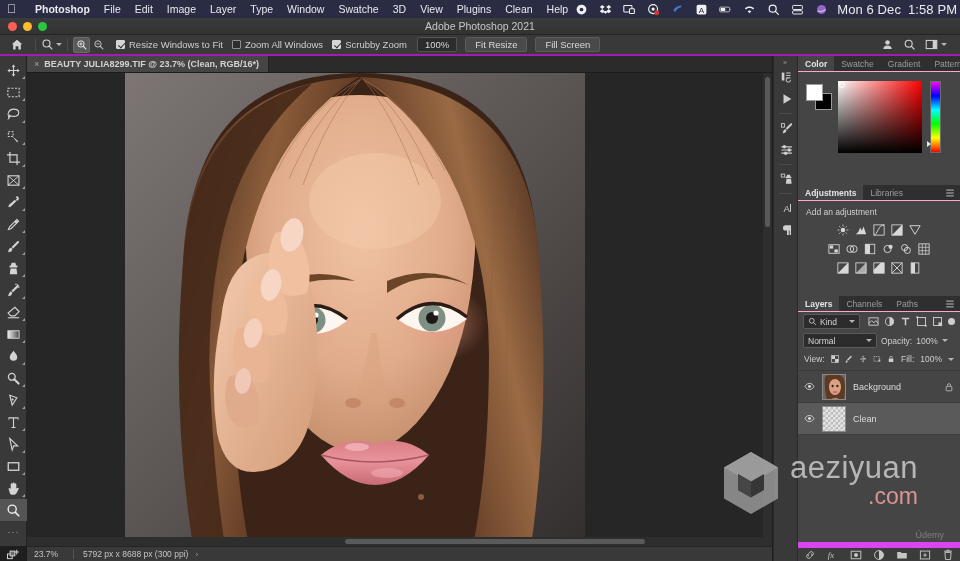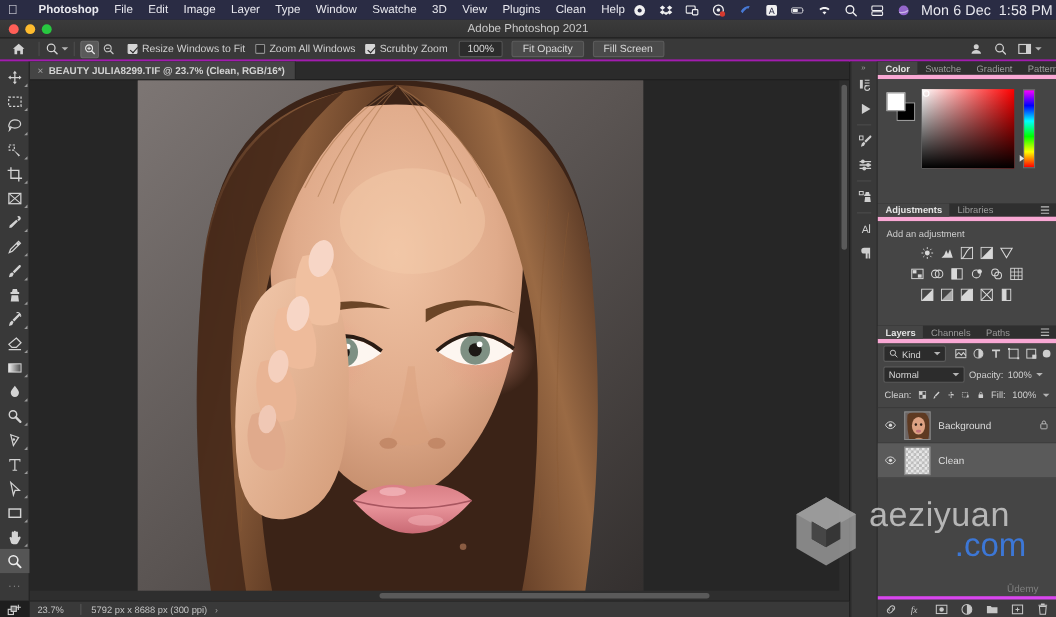--- a/index.html
+++ b/index.html
@@ -152,21 +152,21 @@
   }
   .rail .dbl { text-align: center; color: #9a9a9a; font-size: 7px; line-height: 6px; letter-spacing:1px; }
   .railbtn { width: 25px; height: 22px; display: flex; align-items: center; justify-content: center; }
   .railbtn svg { width: 14px; height: 14px; }
   .rsep { height: 1px; background: #4b4b4b; margin: 3px 5px; }
 
   
   .panels { position: absolute; top: 56px; left: 798px; width: 162px; height: 505px; background: #393939; }
   .ptabs {
     display: flex; align-items: stretch; height: 16px;
-    background: #2f2f2f; border-bottom: 4px solid #f9a8d4; position: relative;
+    background: #2f2f2f; border-bottom: 1px solid #f9a8d4; position: relative;
   }
   .ptab {
     padding: 0 7px; font-size: 8.5px; color: #9c9c9c; display: flex; align-items: center;
     white-space: nowrap;
   }
   .ptab.on { background: #454545; color: #e4e4e4; font-weight: bold; }
   .pmenu { margin-left: auto; padding: 0 5px; display: flex; align-items: center; }
   .pmenu svg { width: 10px; height: 10px; }
 
   
@@ -230,38 +230,38 @@
     background-image:
       linear-gradient(45deg,#b9b9b9 25%,transparent 25%,transparent 75%,#b9b9b9 75%),
       linear-gradient(45deg,#b9b9b9 25%,transparent 25%,transparent 75%,#b9b9b9 75%);
     background-size: 5px 5px; background-position: 0 0, 2.5px 2.5px; background-color: #e6e6e6;
   }
   .lname { font-size: 9px; color: #dcdcdc; }
   .lklock { margin-left: auto; }
   .lklock svg { width: 10px; height: 10px; }
   .lbottom {
     position: absolute; left: 0; bottom: 0; width: 162px; height: 20px;
-    background: #3c3c3c; border-top: 3px solid #d946ef;
+    background: #3c3c3c; border-top: 6px solid #d946ef;
     display: flex; align-items: center; justify-content: center; gap: 11px;
   }
   .lbottom svg { width: 12px; height: 12px; }
 
   
   .wmark {
     position: absolute; left: 718px; top: 448px; width: 230px; height: 92px;
     pointer-events: none; opacity: .82;
   }
   .wmlogo { position: absolute; left: 0; top: 2px; width: 66px; height: 66px; }
   .wmtext {
     position: absolute; left: 72px; top: 4px;
     font-size: 31px; color: #cfcfcf; letter-spacing: .5px; line-height: 32px;
   }
   .wmsub {
     position: absolute; left: 150px; top: 36px;
-    font-size: 30px; color: #3b82f6; line-height: 24px;
+    font-size: 23px; color: #fca5a5; line-height: 24px;
   }
   .wmudemy {
     position: absolute; right: 4px; bottom: 0px;
     font-size: 9px; color: #8e8e8e;
   }
   .tinydots { color: #a0a0a0; font-size: 9px; letter-spacing: 1px; text-align: center; }
 </style>
 </head>
 <body>
 
@@ -375,21 +375,21 @@
     </span>
     <span class="cbox">
       <span class="ck"></span>
       <span>Zoom All Windows</span>
     </span>
     <span class="cbox">
       <span class="ck on"></span>
       <span>Scrubby Zoom</span>
     </span>
     <span class="field">100%</span>
-    <span class="obtn">Fit Opacity</span>
+    <span class="obtn">Fit Resize</span>
     <span class="obtn">Fill Screen</span>
     <span class="optright">
       <svg viewBox="0 0 16 16">
           <circle cx="8" cy="5.6" r="2.8" fill="#cfcfcf"></circle>
           <path d="M2.6 13.4c.5-2.8 2.7-4.2 5.4-4.2s4.9 1.4 5.4 4.2z" fill="#cfcfcf"></path>
         </svg>
       <svg viewBox="0 0 16 16">
           <circle cx="7" cy="7" r="4.3" fill="none" stroke="#cfcfcf" stroke-width="1.4"></circle>
           <path d="M10.3 10.3 13.6 13.6" stroke="#cfcfcf" stroke-width="1.5" stroke-linecap="round"></path>
         </svg>
@@ -912,21 +912,21 @@
         <span class="sel" style="width:74px">
           <span>Normal</span>
           <span class="cv caret"></span>
         </span>
         <span class="lbl">Opacity:</span>
         <span class="lbl">100%</span>
         <span class="caret"></span>
       </div>
 
       <div class="lockrow">
-        <span class="lbl">Clean:</span>
+        <span class="lbl">View:</span>
         <svg viewBox="0 0 12 12">
             <rect x="1" y="1" width="10" height="10" fill="none" stroke="#cfcfcf" stroke-width="1"></rect>
             <rect x="1" y="1" width="5" height="5" fill="#cfcfcf"></rect>
             <rect x="6" y="6" width="5" height="5" fill="#cfcfcf"></rect>
           </svg>
         <svg viewBox="0 0 12 12">
             <path d="M9.6 1.6c.5.5.5 1.2 0 1.7L4.6 8.4 3 6.8l5-5c.5-.5 1.2-.6 1.6-.2zM2.6 7.4 4.2 9l-1.2 2.2L1 11.8l.6-2.4 1-2z" fill="#cfcfcf"></path>
           </svg>
         <svg viewBox="0 0 12 12">
             <path d="M6 .8 7.4 2.6H6.4v2.2h2.2V3.8L10.4 6 8.6 7.4V6.4H6.4v2.2h1L6 11.2 4.6 8.6h1V6.4H3.4v1L1.6 6l1.8-1.4v1h2.2V2.6h-1L6 .8z" fill="#cfcfcf"></path>

